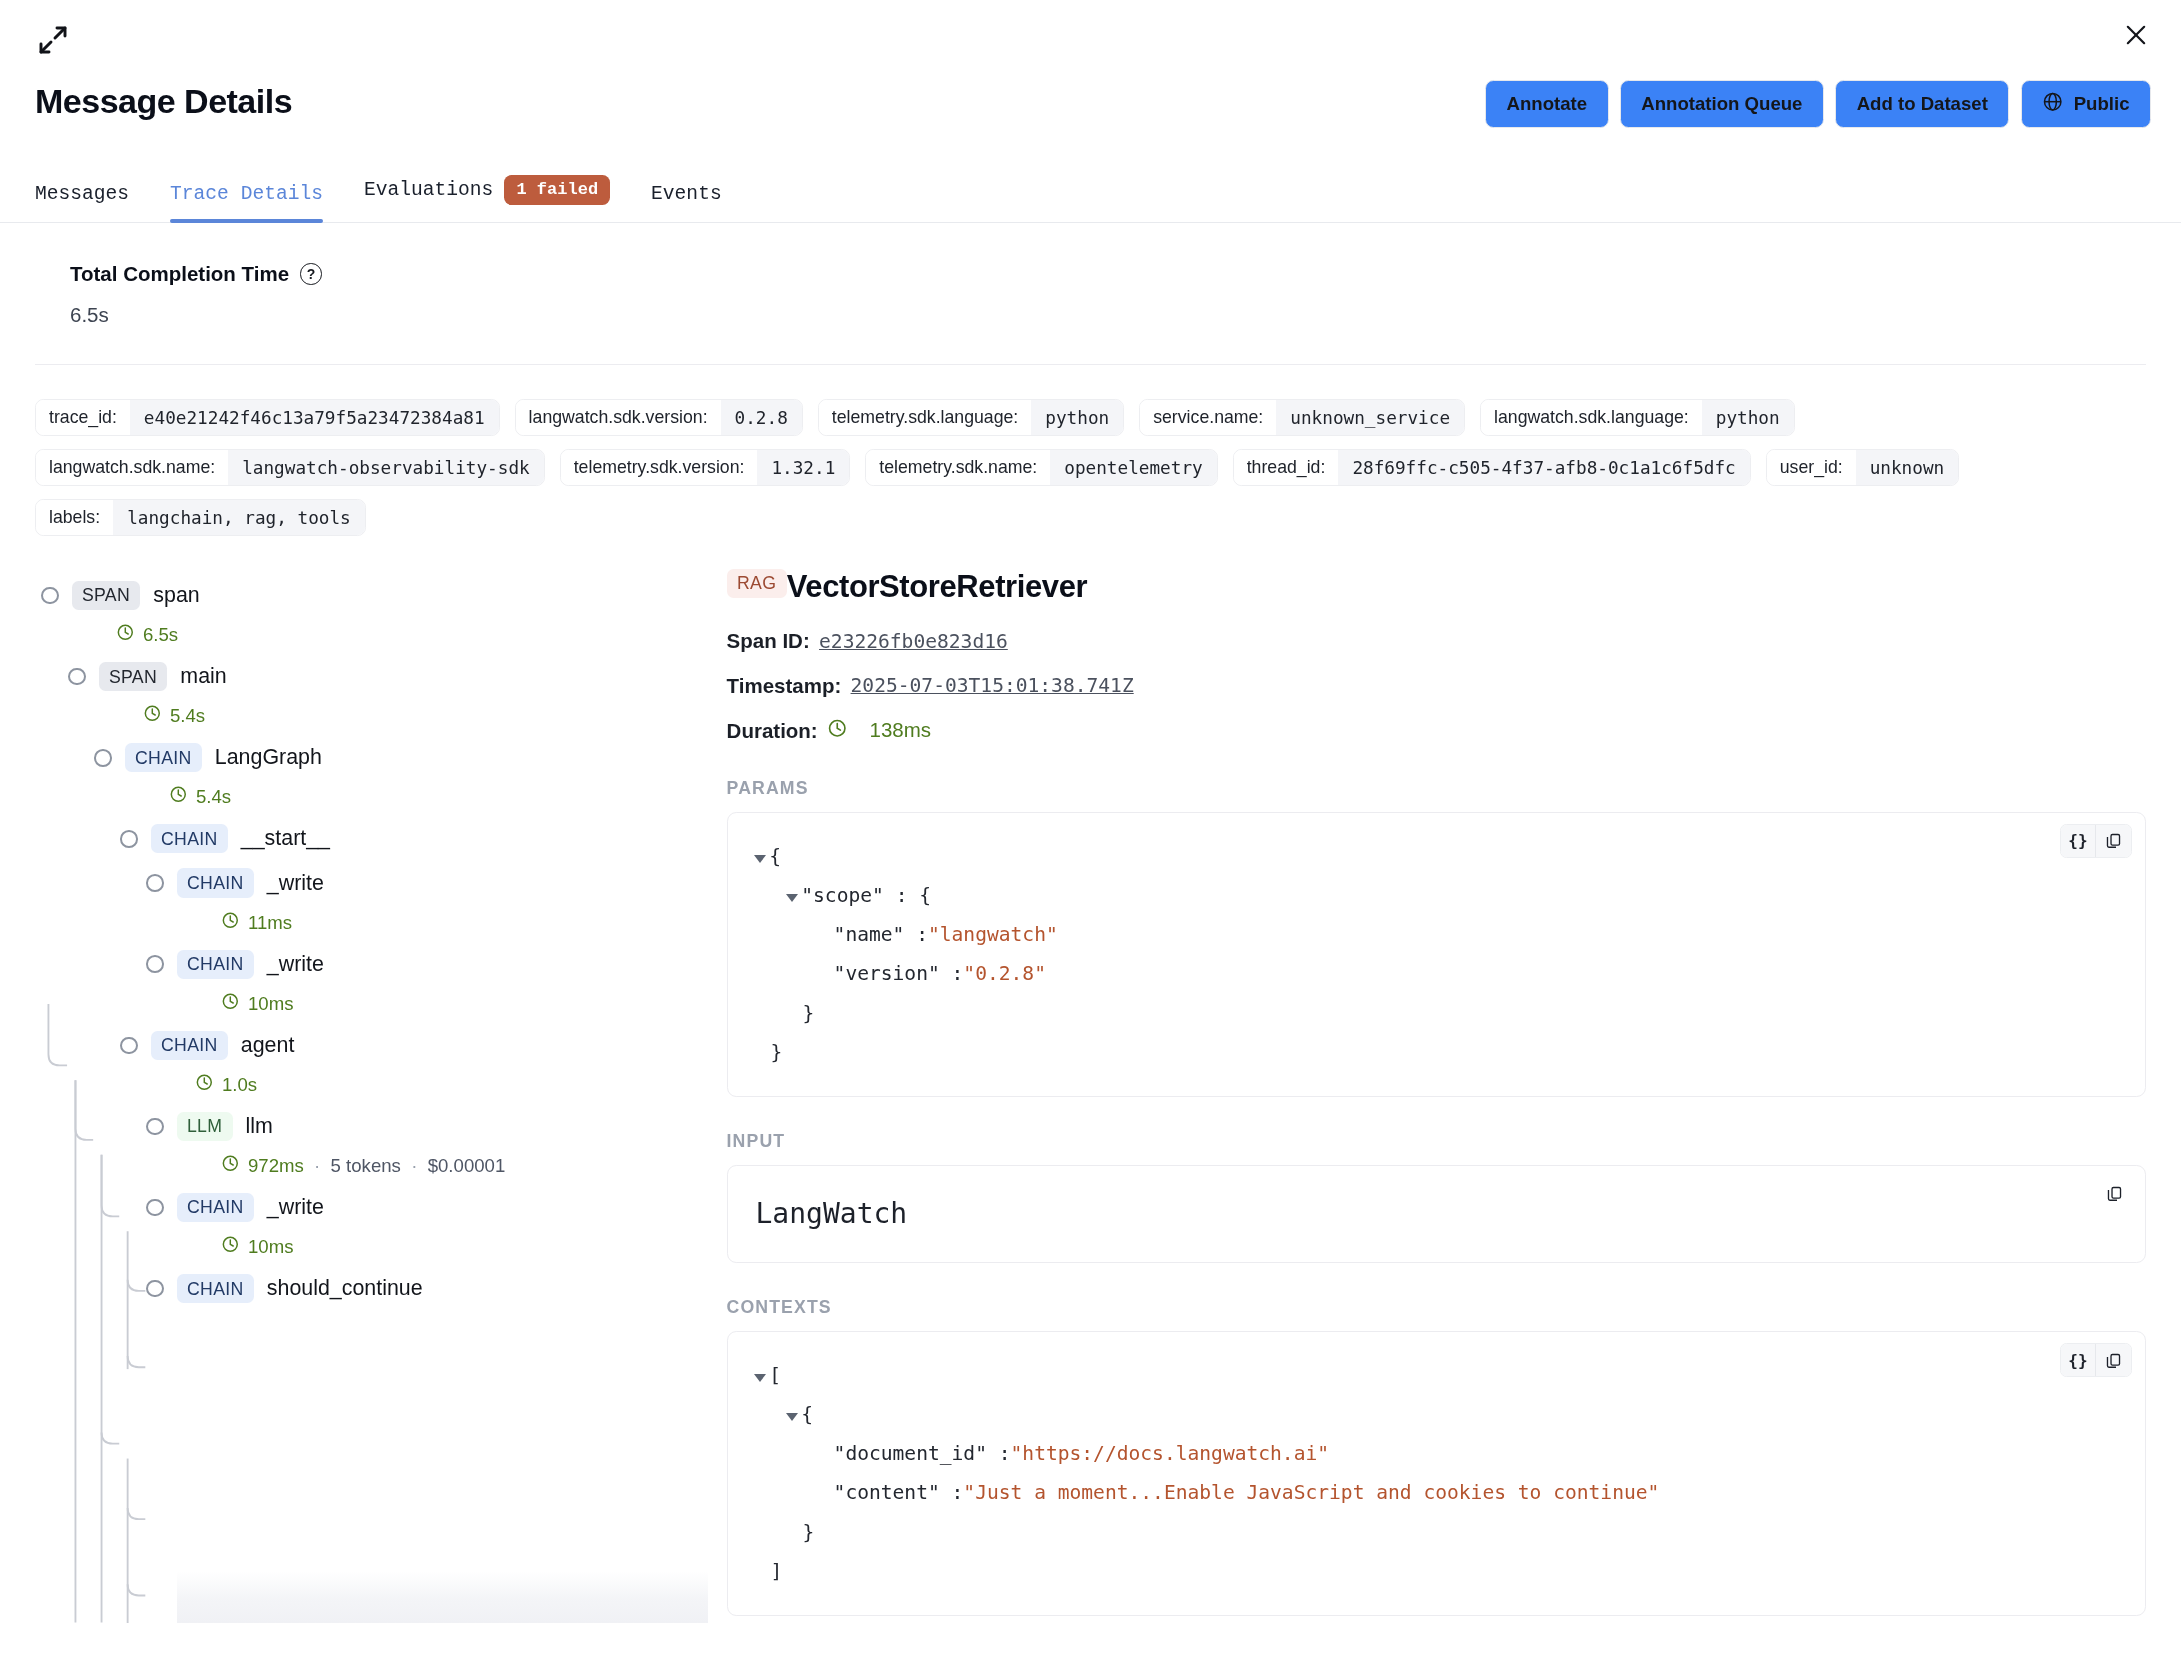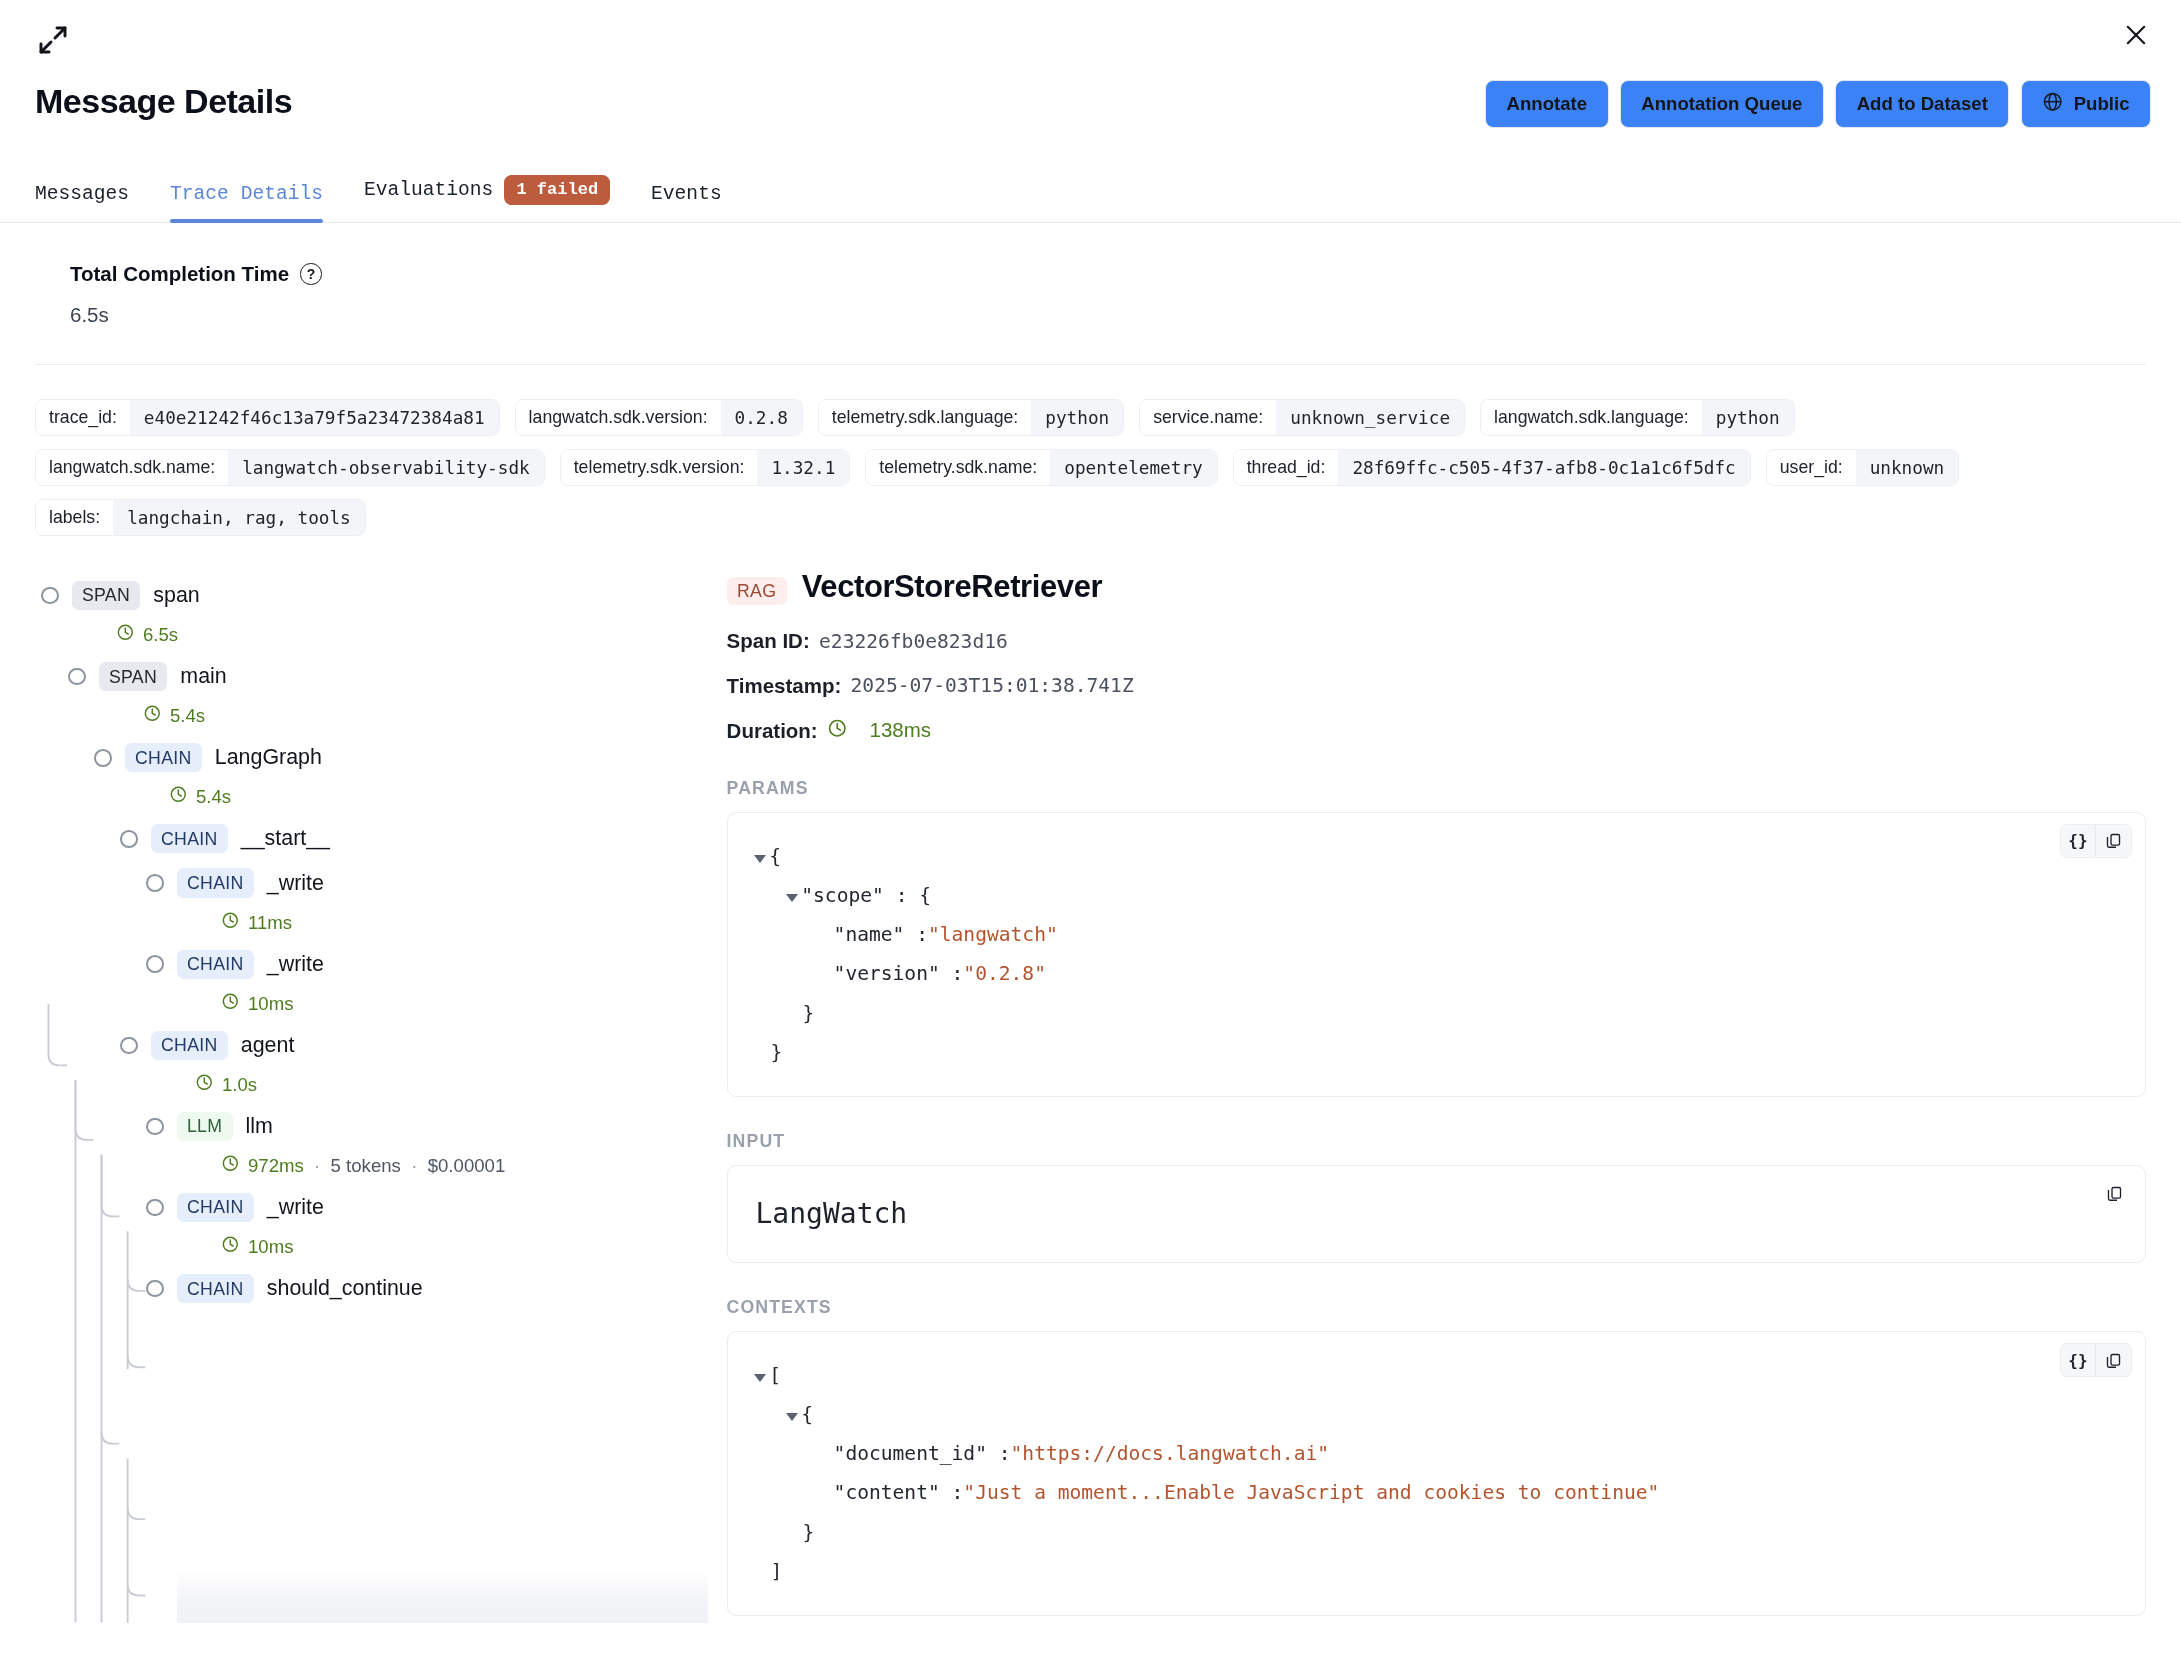--- a/index.html
+++ b/index.html
@@ -243,22 +243,21 @@
   }
 
   
   .detail {
     flex: 1;
     padding: 9.3px 35px 0 18.6px;
     overflow: hidden;
   }
   .detail-title {
     display: flex;
-    align-items: flex-end;
-    gap: 15px;
+    align-items: flex-start;
     margin-bottom: 24px;
   }
   .rag-badge {
     background: #fbeeec;
     color: #9c4a33;
     font-size: 17.7px;
     font-weight: 500;
     padding: 3.7px 10.3px;
     border-radius: 6.5px;
     letter-spacing: 0.4px;
@@ -271,21 +270,21 @@
   }
   .kv {
     font-size: 20.5px;
     margin-bottom: 20.5px;
     color: #4b515e;
     display: flex;
     align-items: center;
     gap: 9.3px;
   }
   .kv b { color: #1b1f27; font-weight: 700; }
-  .kv .mono { font-family: "DejaVu Sans Mono", monospace; font-size: 19.6px; color: #4b515e; }
+  .kv .mono { font-family: "DejaVu Sans Mono", monospace; font-size: 19.6px; color: #4b515e; text-decoration: underline; }
   .kv .dur { color: #4f7c1f; display: inline-flex; align-items: flex-start; gap: 22px; }
 
   .sec-label {
     font-size: 17.7px;
     font-weight: 700;
     letter-spacing: 1.1px;
     color: #9aa1ad;
     margin: 34px 0 13px 0;
   }
   .codebox {

